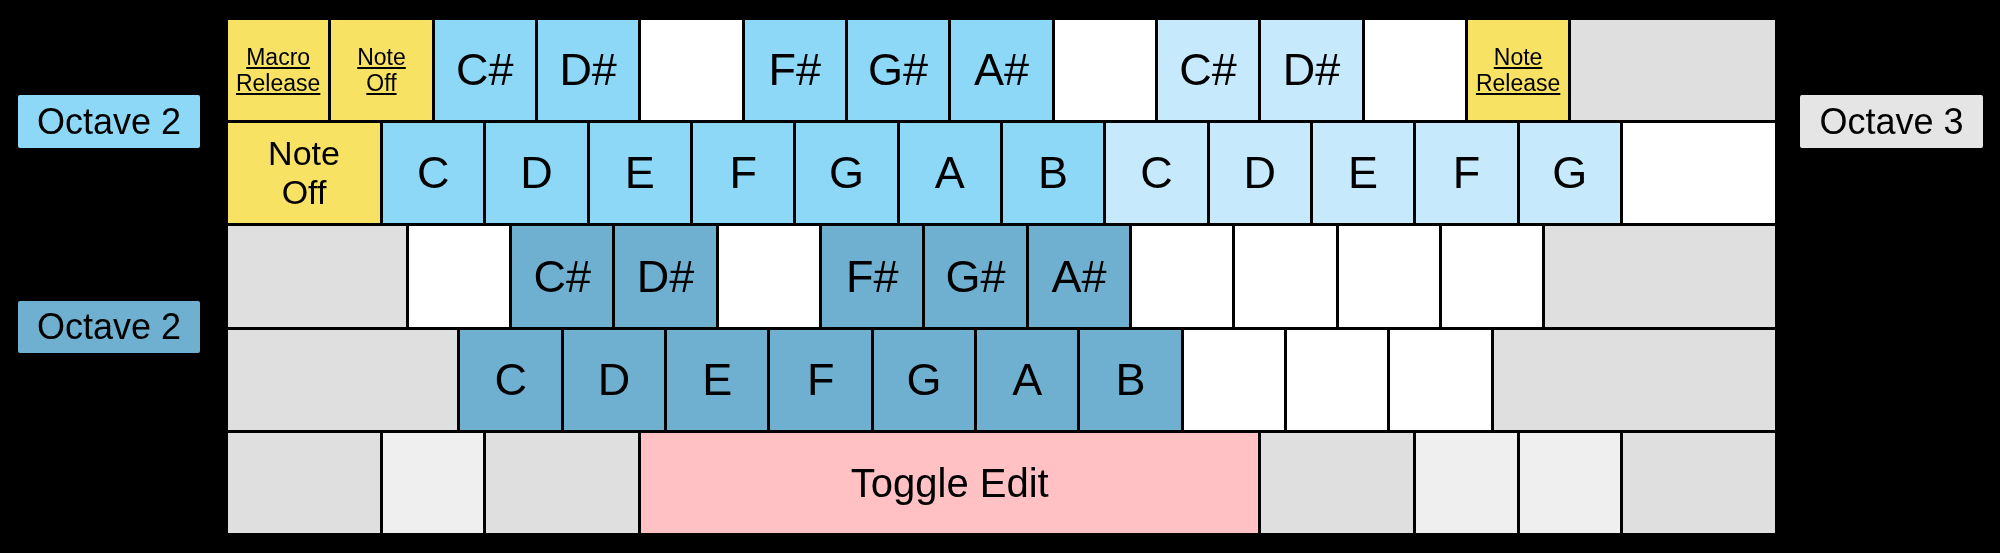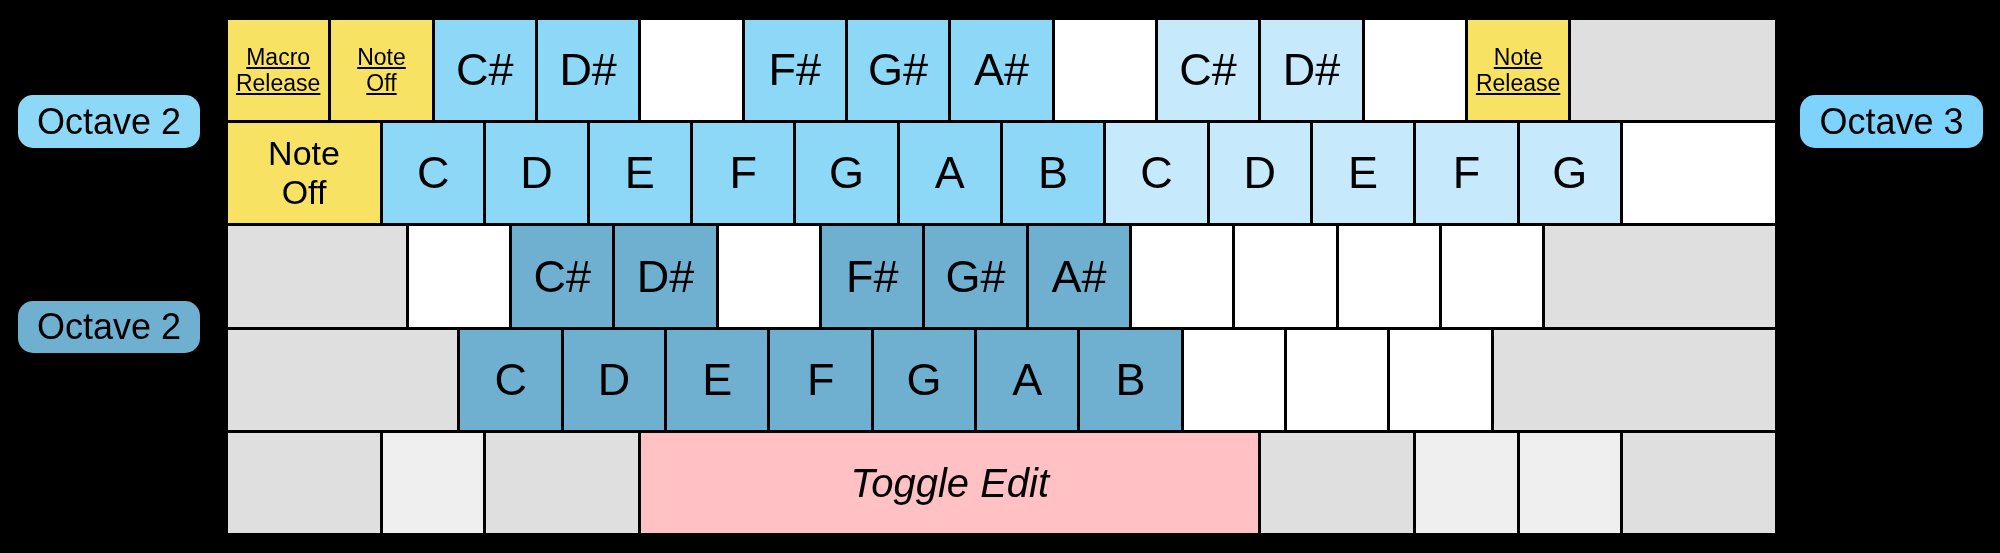--- a/index.html
+++ b/index.html
@@ -34,40 +34,40 @@
     align-items: center;
     justify-content: center;
     text-align: center;
     white-space: pre-line;
     line-height: 1.15;
     flex: 0 0 auto;
   }
   .t-note  { font-size: 45px; }
   .t-small { font-size: 23px; text-decoration: underline; }
   .t-tab   { font-size: 34px; }
-  .t-space { font-size: 40px; font-style: italic; }
+  .t-space { font-size: 40px; }
   .pill {
     position: absolute;
     display: flex;
     align-items: center;
     justify-content: center;
-    border-radius: 15px;
+    border-radius: 2px;
     font-size: 36px;
   }
   #pill-octave2 { left: 18px;   top: 95px;  width: 182px; height: 53px; }
   #pill-octave1 { left: 18px;   top: 301px; width: 182px; height: 52px; }
   #pill-octave3 { left: 1800px; top: 95px;  width: 183px; height: 53px; }
 </style>
 </head>
 <body>
 
 <div class="stage">
   <div class="pill" id="pill-octave2" style="background: rgb(141, 216, 247);">Octave 2</div>
   <div class="pill" id="pill-octave1" style="background: rgb(111, 175, 208);">Octave 2</div>
-  <div class="pill" id="pill-octave3" style="background: #7dd3fc;">Octave 3</div>
+  <div class="pill" id="pill-octave3" style="background: #e5e5e5;">Octave 3</div>
   <div class="keyboard">
       <div class="krow">
         <div class="key t-small" style="width: 106.33px; background: rgb(247, 226, 99); border-color: rgb(0, 0, 0);">Macro
 Release</div>
         <div class="key t-small" style="width: 106.33px; background: rgb(247, 226, 99); border-color: rgb(0, 0, 0);">Note
 Off</div>
         <div class="key t-note" style="width: 106.33px; background: rgb(141, 216, 247); border-color: rgb(0, 0, 0);">C#</div>
         <div class="key t-note" style="width: 106.33px; background: rgb(141, 216, 247); border-color: rgb(0, 0, 0);">D#</div>
         <div class="key" style="width: 106.33px; background: rgb(255, 255, 255); border-color: rgb(0, 0, 0);"></div>
         <div class="key t-note" style="width: 106.33px; background: rgb(141, 216, 247); border-color: rgb(0, 0, 0);">F#</div>

